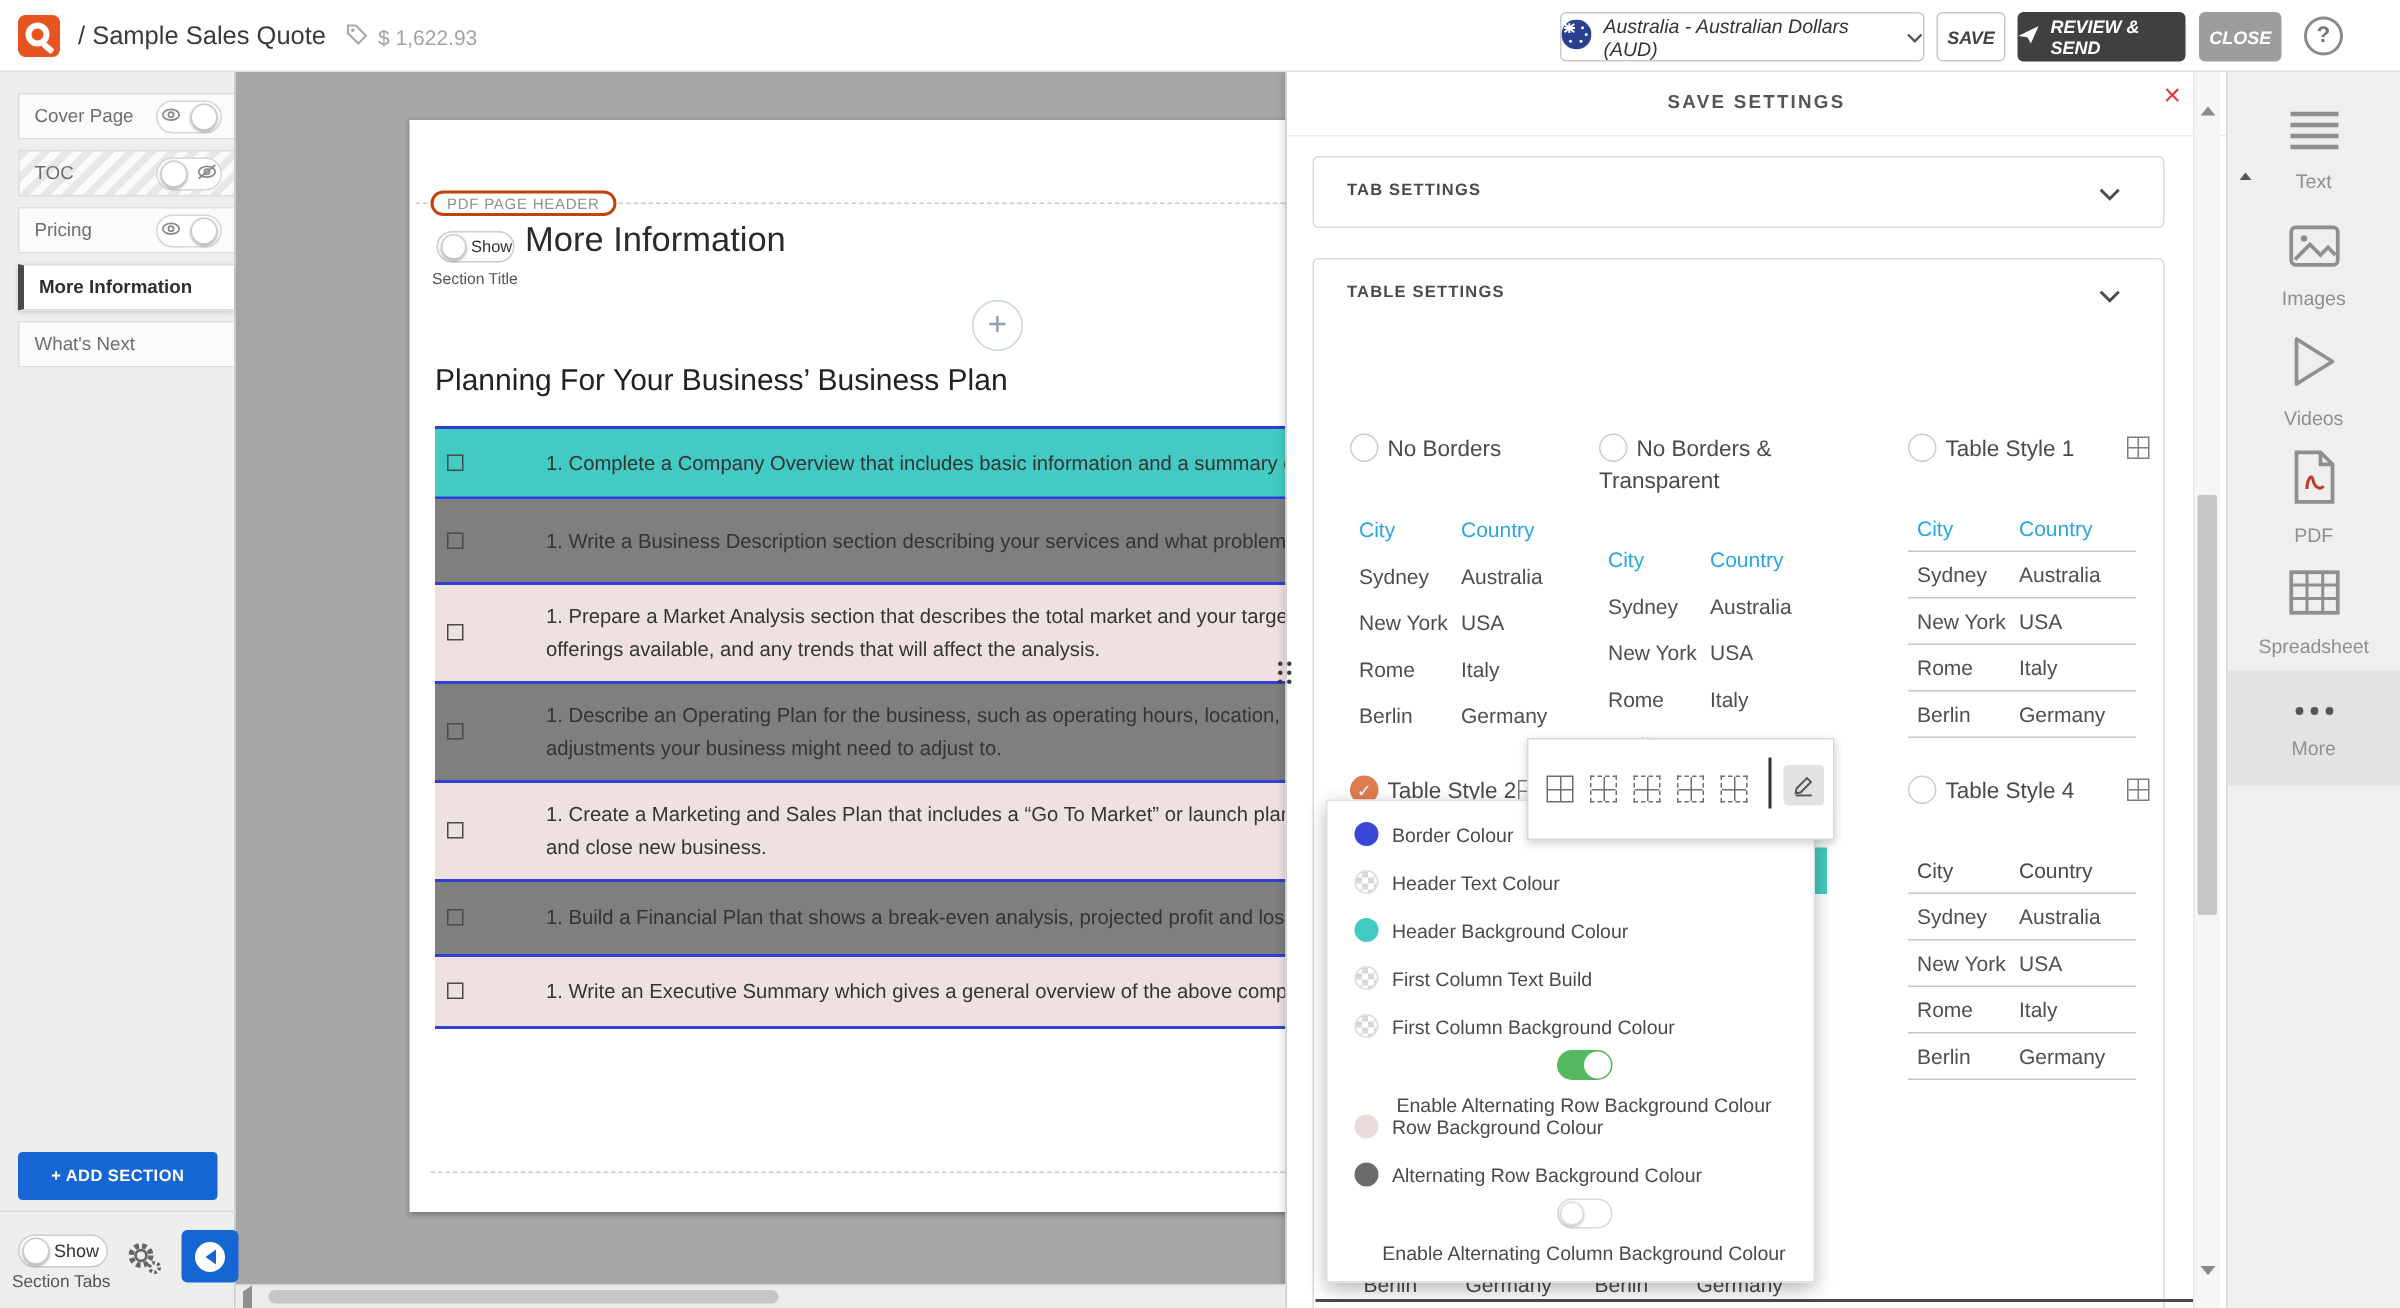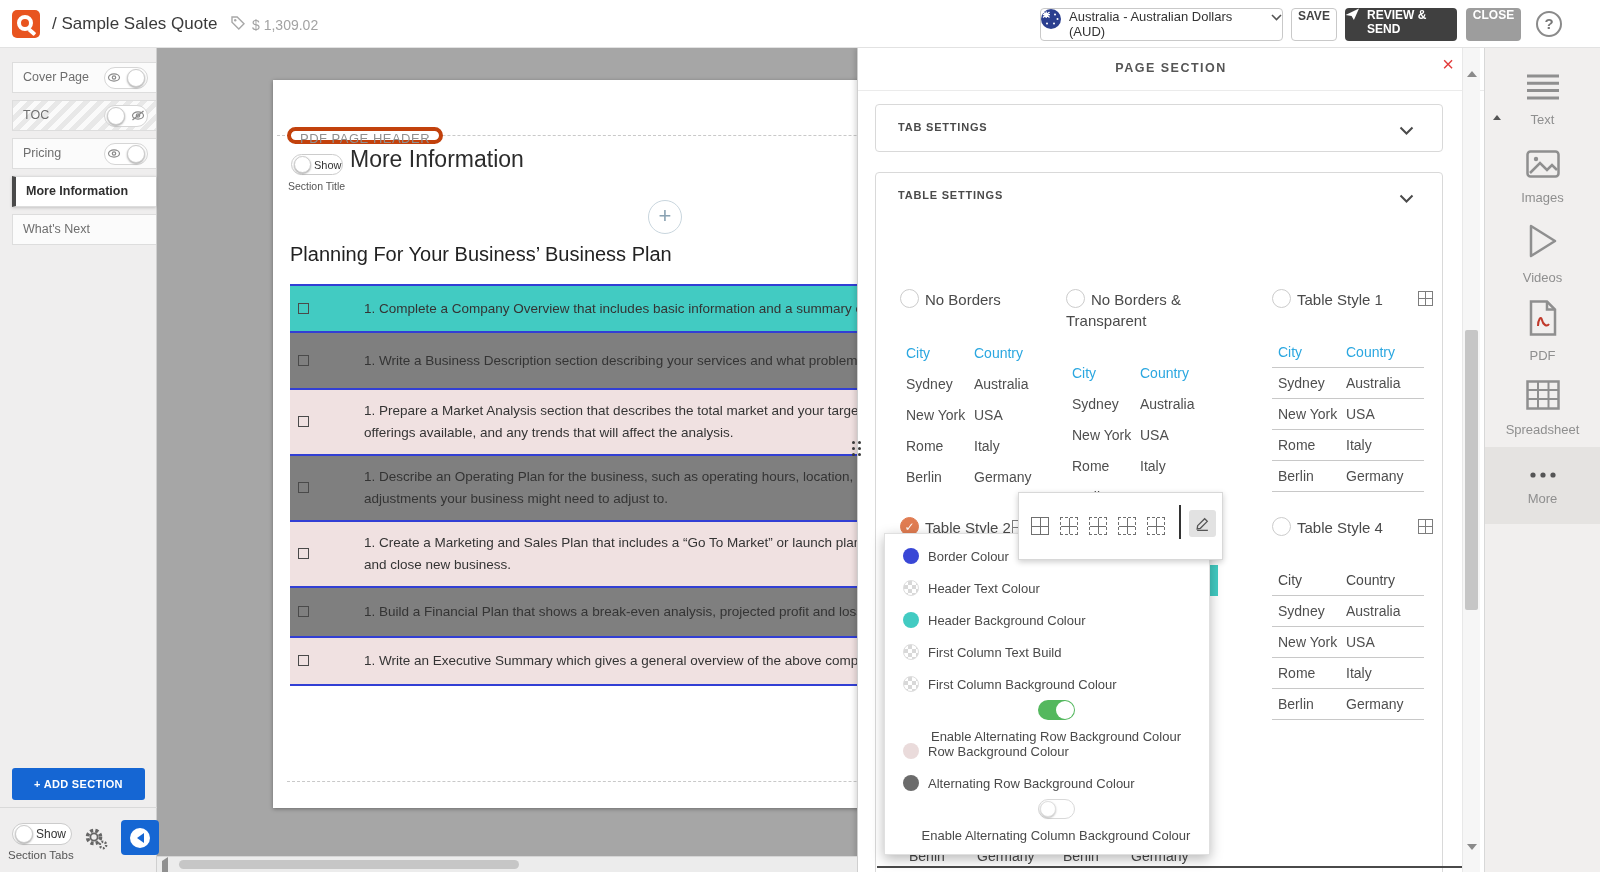--- a/index.html
+++ b/index.html
@@ -6,21 +6,21 @@
   html,body { width:1600px; height:872px; overflow:hidden; }
   .stage { position:relative; width:1600px; height:872px; background:#a6a6a6; overflow:hidden; }
 
   
   .topbar { position:absolute; left:0; top:0; width:1600px; height:48px; background:#fff; border-bottom:1px solid #e2e2e2; z-index:50; }
   .logo { position:absolute; left:12px; top:10px; width:28px; height:28px; background:#e8541f; border-radius:5px; }
   .logo .ring { position:absolute; left:5px; top:5px; width:16px; height:16px; border:4px solid #fff; border-radius:50%; }
   .logo .tail { position:absolute; right:4px; bottom:4px; width:8px; height:4px; background:#fff; transform:rotate(40deg); border-radius:1px; }
   .doc-title { position:absolute; left:52px; top:14px; font-size:17px; color:#3a3a3a; }
   .price-wrap { position:absolute; left:230px; top:15px; display:flex; align-items:center; gap:6px; color:#a3a3a3; font-size:14px; }
-  .tb-btn { position:absolute; top:8px; height:33px; border-radius:4px; font-size:12px; font-weight:bold; display:flex; justify-content:center; cursor:default; }
+  .tb-btn { position:absolute; top:8px; height:33px; border-radius:4px; font-size:12px; font-weight:bold; display:flex; align-items:center; justify-content:center; cursor:default;font-style:italic; }
   .currency-btn { left:1040px; width:243px; background:#fff; border:1px solid #c9c9c9; color:#333; font-weight:normal; font-size:13px; gap:8px; }
   .save-btn { left:1291px; width:46px; background:#fff; border:1px solid #c9c9c9; color:#444; }
   .review-btn { left:1345px; width:112px; background:#404040; color:#fff; gap:7px; }
   .close-btn { left:1466px; width:55px; background:#9d9d9d; color:#fff; }
   .help-circle { position:absolute; left:1536px; top:11px; width:26px; height:26px; border:2px solid #8a8a8a; border-radius:50%; color:#777; font-size:15px; font-weight:bold; text-align:center; line-height:22px; }
 
   
   .sidebar { position:absolute; left:0; top:48px; width:157px; height:824px; background:#efeeee; border-right:1px solid #cfcfcf; z-index:40; }
   .side-tab { position:relative; height:31px; margin:0 0 7px 12px; background:#fbfbfb; border:1px solid #ddd; border-right:none; }
   .side-tab.hatched { background:repeating-linear-gradient(135deg,#e8e8e8 0 5px,#fafafa 5px 10px); }
@@ -36,21 +36,21 @@
   .section-tabs-label { position:absolute; left:8px; top:801px; font-size:11.5px; color:#555; }
   .gear-wrap { position:absolute; left:84px; top:779px; }
   .back-btn { position:absolute; left:121px; top:772px; width:38px; height:35px; background:#1566d3; border-radius:4px; display:flex; align-items:center; justify-content:center; }
   .back-btn .circ { width:20px; height:20px; background:#fff; border-radius:50%; display:flex; align-items:center; justify-content:center; }
   .tri-left { width:0; height:0; border-top:5px solid transparent; border-bottom:5px solid transparent; border-right:7px solid #1566d3; }
 
   
   .main-area { position:absolute; left:157px; top:48px; width:700px; height:824px; overflow:hidden; }
   .page { position:absolute; left:116px; top:32px; width:760px; height:728px; background:#fff; box-shadow:0 1px 4px rgba(0,0,0,.35); }
   .pdf-dash { position:absolute; left:4px; top:55px; width:750px; border-top:1px dashed #c9c9c9; }
-  .pdf-pill { position:absolute; left:14px; top:47px; height:17px; padding:0 9px; background:#fff; border:4px solid #c2410c; border-radius:9px; font-size:13px; color:#8f8f8f; letter-spacing:.5px; line-height:15px; }
+  .pdf-pill { position:absolute; left:14px; top:47px; height:17px; padding:0 9px; background:#fff; border:2px solid #c2410c; border-radius:9px; font-size:10px; color:#8f8f8f; letter-spacing:.5px; line-height:15px; }
   .doc-show-pill { position:absolute; left:18px; top:74px; width:52px; height:21px; background:#fff; border:1px solid #ccc; border-radius:12px; display:flex; align-items:center; gap:3px; padding:0 2px; }
   .doc-show-pill .knob { width:17px; height:17px; }
   .doc-show-pill .txt { font-size:11px; color:#333; }
   .sec-title { position:absolute; left:77px; top:66px; font-size:23px; color:#2b2b2b; }
   .sec-caption { position:absolute; left:15px; top:100px; font-size:10.5px; color:#555; }
   .plus-circle { position:absolute; left:375px; top:120px; width:34px; height:34px; border:1px solid #c9d6de; border-radius:50%; color:#8aa2b2; font-size:22px; font-weight:300; text-align:center; line-height:30px; background:#fff; }
   .doc-heading { position:absolute; left:17px; top:163px; font-size:20px; color:#222; font-weight:500; white-space:nowrap; }
   .doc-table { position:absolute; left:17px; top:204px; width:740px; border-top:2px solid #323fd4; }
   .doc-row { position:relative; border-bottom:2px solid #323fd4; display:flex; align-items:center; }
   .doc-row.teal { background:#42cbc2; }
@@ -150,21 +150,21 @@
     <div class="logo">
       <div class="ring"></div>
       <div class="tail"></div>
     </div>
     <div class="doc-title">/ Sample Sales Quote</div>
     <div class="price-wrap">
       <span><svg width="16" height="16" viewBox="0 0 16 16">
             <path d="M2 2 h5.2 L14 8.8 8.8 14 2 7.2 Z" fill="none" stroke="#a8a8a8" stroke-width="1.4"></path>
             <circle cx="5.2" cy="5.2" r="1.2" fill="#a8a8a8"></circle>
           </svg></span>
-      <span>$ 1,309.02</span>
+      <span>$ 1,622.93</span>
     </div>
     <div class="tb-btn currency-btn">
       <span><svg width="20" height="20" viewBox="0 0 20 20">
             <circle cx="10" cy="10" r="10" fill="#2b3f8f"></circle>
             <path d="M2 3 L8.5 8.5 M8.5 3 L2 8.5 M5.2 2.5 V9 M1.8 5.7 H9" stroke="#fff" stroke-width="1.3"></path>
             <circle cx="14" cy="5.5" r="1" fill="#fff"></circle>
             <circle cx="16.5" cy="10" r="1" fill="#fff"></circle>
             <circle cx="13" cy="14.5" r="1" fill="#fff"></circle>
             <circle cx="6" cy="14.5" r="1" fill="#fff"></circle>
           </svg></span>
@@ -306,21 +306,21 @@
       <div class="footer-dash"></div>
     </div>
   </div>
 
   <div class="hscroll">
     <span class="arrow"><span class="tri-left" style="border-right-color:#909090;border-top-width:4px;border-bottom-width:4px;border-right-width:6px;"></span></span>
     <span class="thumb"></span>
   </div>
 
   <div class="panel">
-    <div class="panel-title">PAGE SECTION</div>
+    <div class="panel-title">SAVE SETTINGS</div>
     <div class="panel-x">×</div>
     <div class="panel-divider"></div>
 
     <div class="setting-card card-tab">
       <span class="card-label">TAB SETTINGS</span>
       <span class="card-chevron"><svg width="15" height="9" viewBox="0 0 15 9">
             <path d="M1.5 1.5 L7.5 7.5 L13.5 1.5" fill="none" stroke="#4a4a4a" stroke-width="2"></path>
           </svg></span>
     </div>
 

